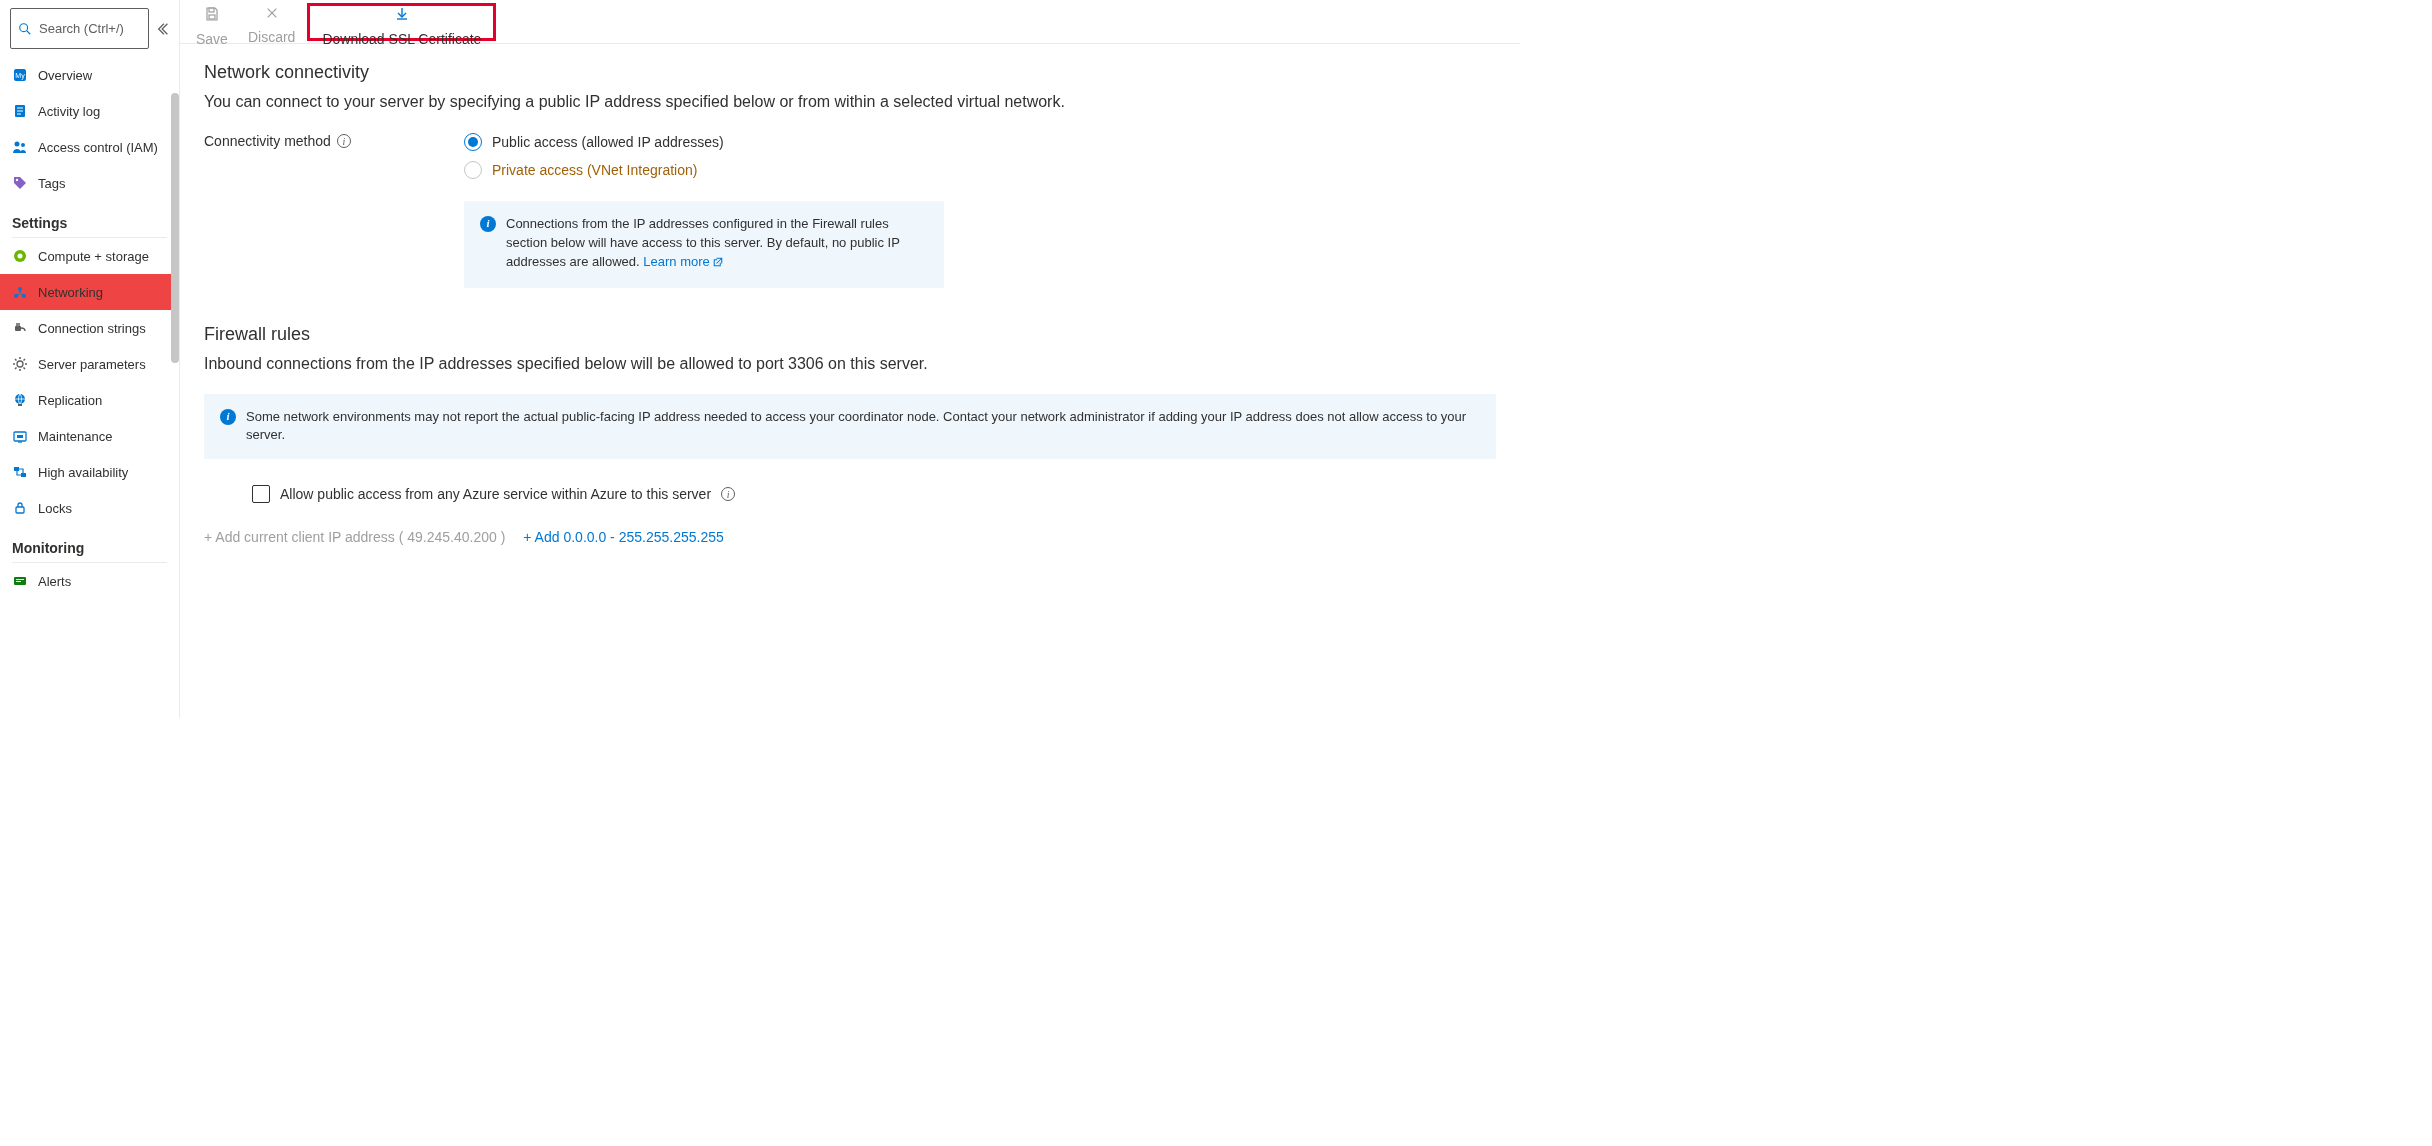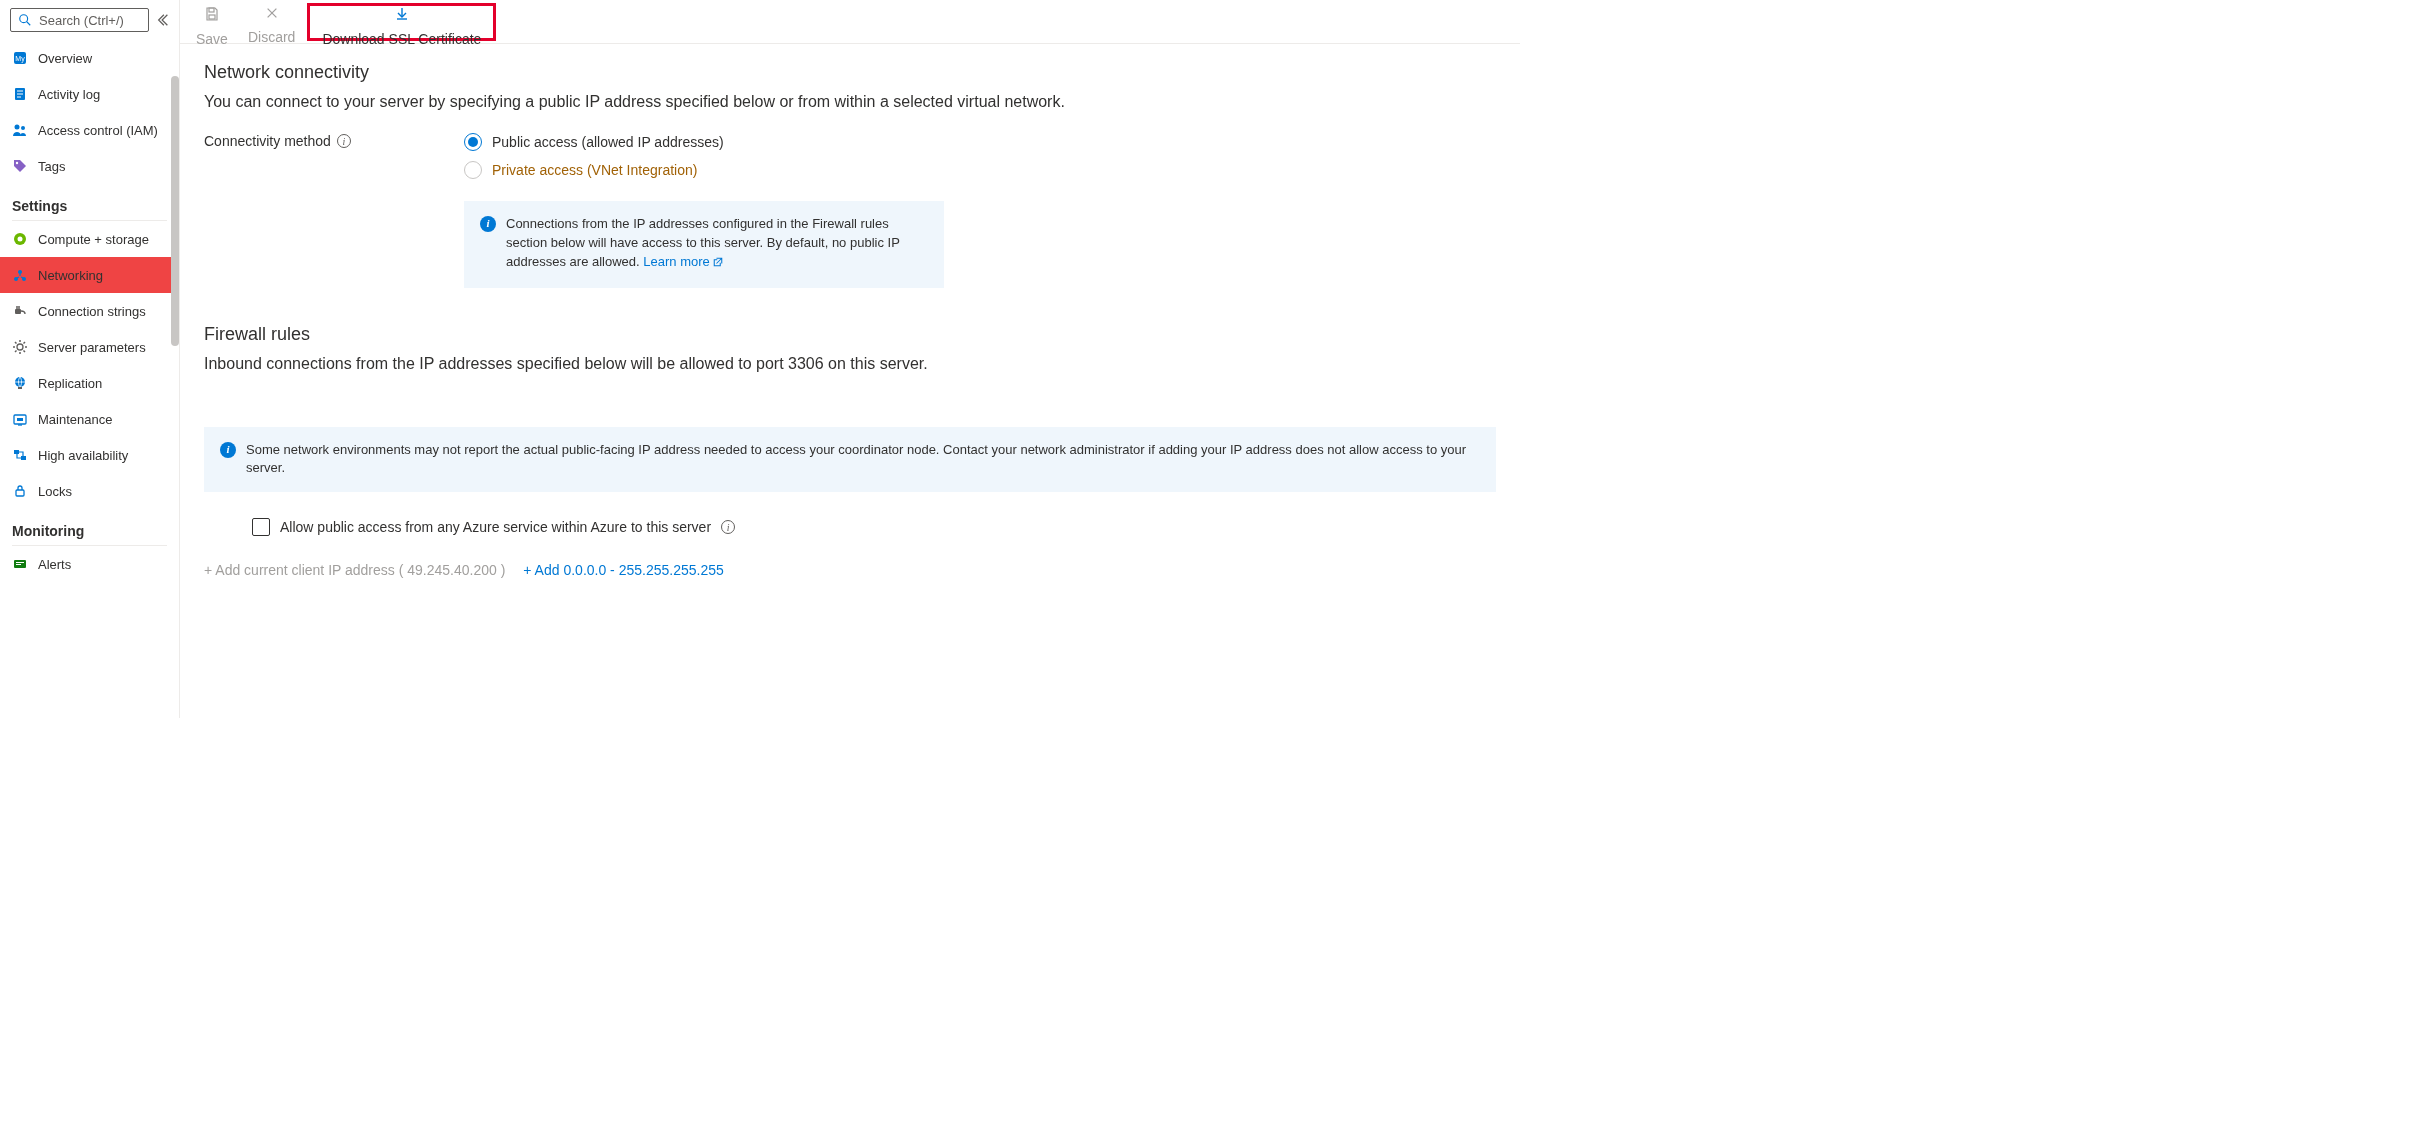--- a/index.html
+++ b/index.html
@@ -27,21 +27,21 @@
     align-items: center;
     padding: 8px 8px 8px 10px;
     gap: 6px;
   }
   .search-box {
     flex: 1;
     display: flex;
     align-items: center;
     border: 1px solid #605e5c;
     border-radius: 2px;
-    height: 24px;
+    height: 41px;
     padding: 0 6px;
     gap: 6px;
     background: #fff;
   }
   .search-box input {
     border: none;
     outline: none;
     font-size: 13px;
     width: 100%;
     color: #323130;
@@ -461,21 +461,21 @@
       <span class="info-icon-circle">i</span>
       <div>
         <span>Connections from the IP addresses configured in the Firewall rules section below will have access to this server. By default, no public IP addresses are allowed. </span><a class="inline-link"><span>Learn more</span><span class="ext-icon"><svg width="12" height="12" viewBox="0 0 16 16">
                 <path d="M6 3h7v7M13 3L6 10" stroke="#0078d4" stroke-width="1.4" fill="none"></path>
                 <path d="M11 9v4H3V5h4" stroke="#0078d4" stroke-width="1.4" fill="none"></path>
               </svg></span></a>
       </div>
     </div>
 
     <h2 class="section">Firewall rules</h2>
-    <p class="desc" style="margin-bottom:54px">Inbound connections from the IP addresses specified below will be allowed to port 3306 on this server.</p>
+    <p class="desc" style="margin-bottom:21px">Inbound connections from the IP addresses specified below will be allowed to port 3306 on this server.</p>
 
     <div class="info-box wide">
       <span class="info-icon-circle">i</span>
       <div>Some network environments may not report the actual public-facing IP address needed to access your coordinator node. Contact your network administrator if adding your IP address does not allow access to your server.</div>
     </div>
 
     <div class="checkbox-row">
       <span class="checkbox"></span>
       <span>Allow public access from any Azure service within Azure to this server</span>
       <span class="info-outline">i</span>

